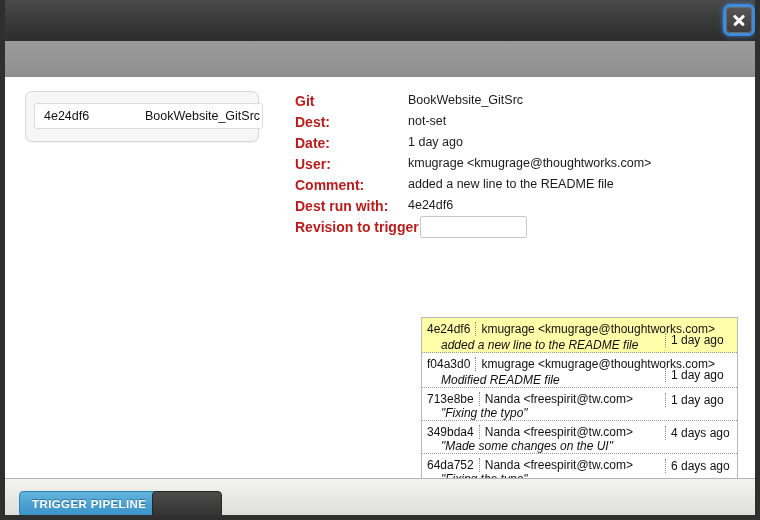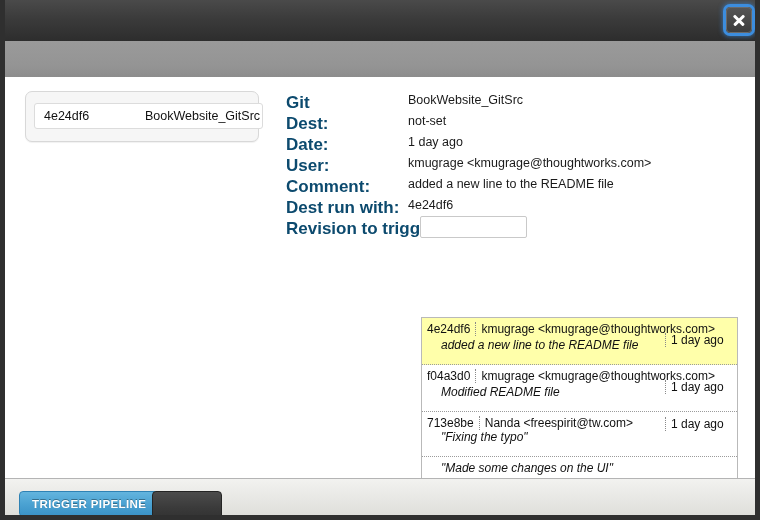--- a/index.html
+++ b/index.html
@@ -158,25 +158,25 @@
     top: 16px;
     width: 460px;
   }
   .detail-row {
     position: relative;
     height: 21px;
     white-space: nowrap;
   }
   .detail-label {
     position: absolute;
-    left: 0;
+    left: 9px;
     top: 0;
-    font-size: 17px;
+    font-size: 14px;
     font-weight: bold;
-    color: #0c4a6e;
+    color: #b91c1c;
     white-space: nowrap;
   }
   .detail-value {
     position: absolute;
     left: 122px;
     top: 0;
     font-size: 12.5px;
     color: #1a1a1a;
     white-space: nowrap;
   }
@@ -205,21 +205,21 @@
     top: 240px;
     width: 317px;
     box-sizing: border-box;
     border: 1px solid #b9b9b9;
     background: #ffffff;
   }
   .rev-item {
     position: relative;
     box-sizing: border-box;
     border-bottom: 1px dotted #9b9b9b;
-    padding: 4px 0 12px 5px;
+    padding: 4px 0 0 5px;
     cursor: pointer;
     min-height: 23px;
   }
   .rev-item:last-child { border-bottom: none; }
   .rev-item.selected { background: #ffffaa; }
 
   .rev-line1 {
     position: relative;
     font-size: 12px;
     color: #101010;
@@ -379,20 +379,24 @@
 
       <div class="rev-item compact">
         <div class="rev-line1">
           <span class="rev-hash">713e8be</span><span class="rev-author">Nanda &lt;freespirit@tw.com&gt;</span>
           <span class="rev-time">1 day ago</span>
         </div>
         <div class="rev-comment">"Fixing the typo"</div>
       </div>
 
       <div class="rev-item compact">
+        <div class="rev-line1">
+          <span class="rev-hash">349bda4</span><span class="rev-author">Nanda &lt;freespirit@tw.com&gt;</span>
+          <span class="rev-time">4 days ago</span>
+        </div>
         <div class="rev-comment">"Made some changes on the UI"</div>
       </div>
 
       <div class="rev-item compact">
         <div class="rev-line1">
           <span class="rev-hash">64da752</span><span class="rev-author">Nanda &lt;freespirit@tw.com&gt;</span>
           <span class="rev-time">6 days ago</span>
         </div>
         <div class="rev-comment">"Fixing the typo"</div>
       </div>

